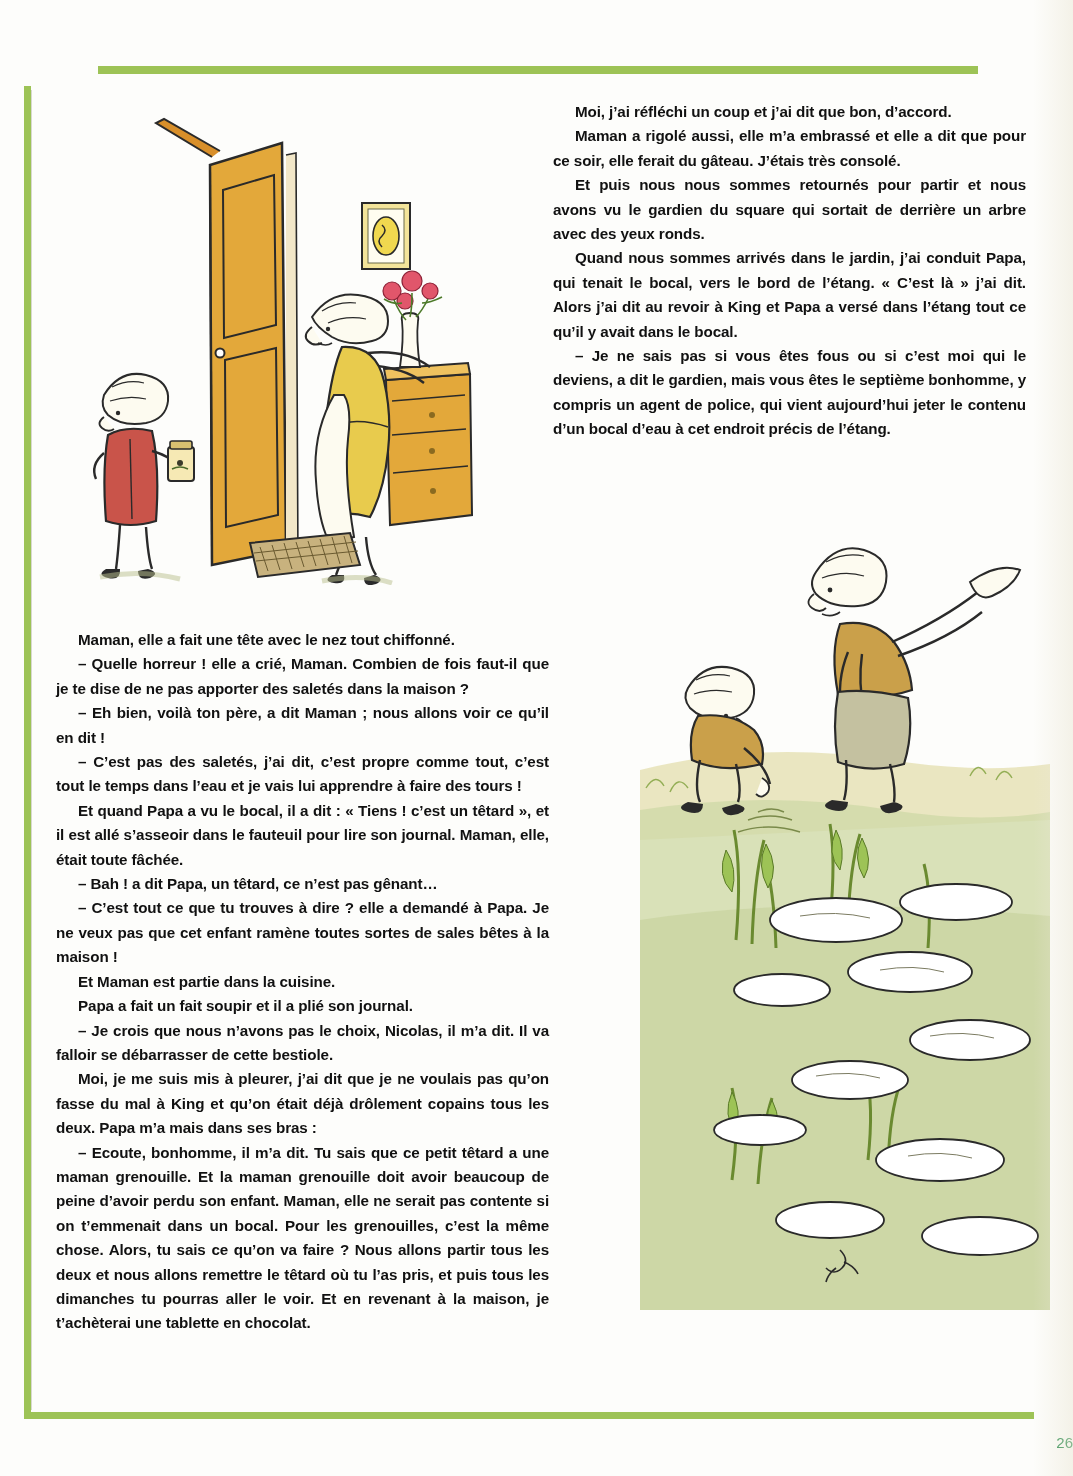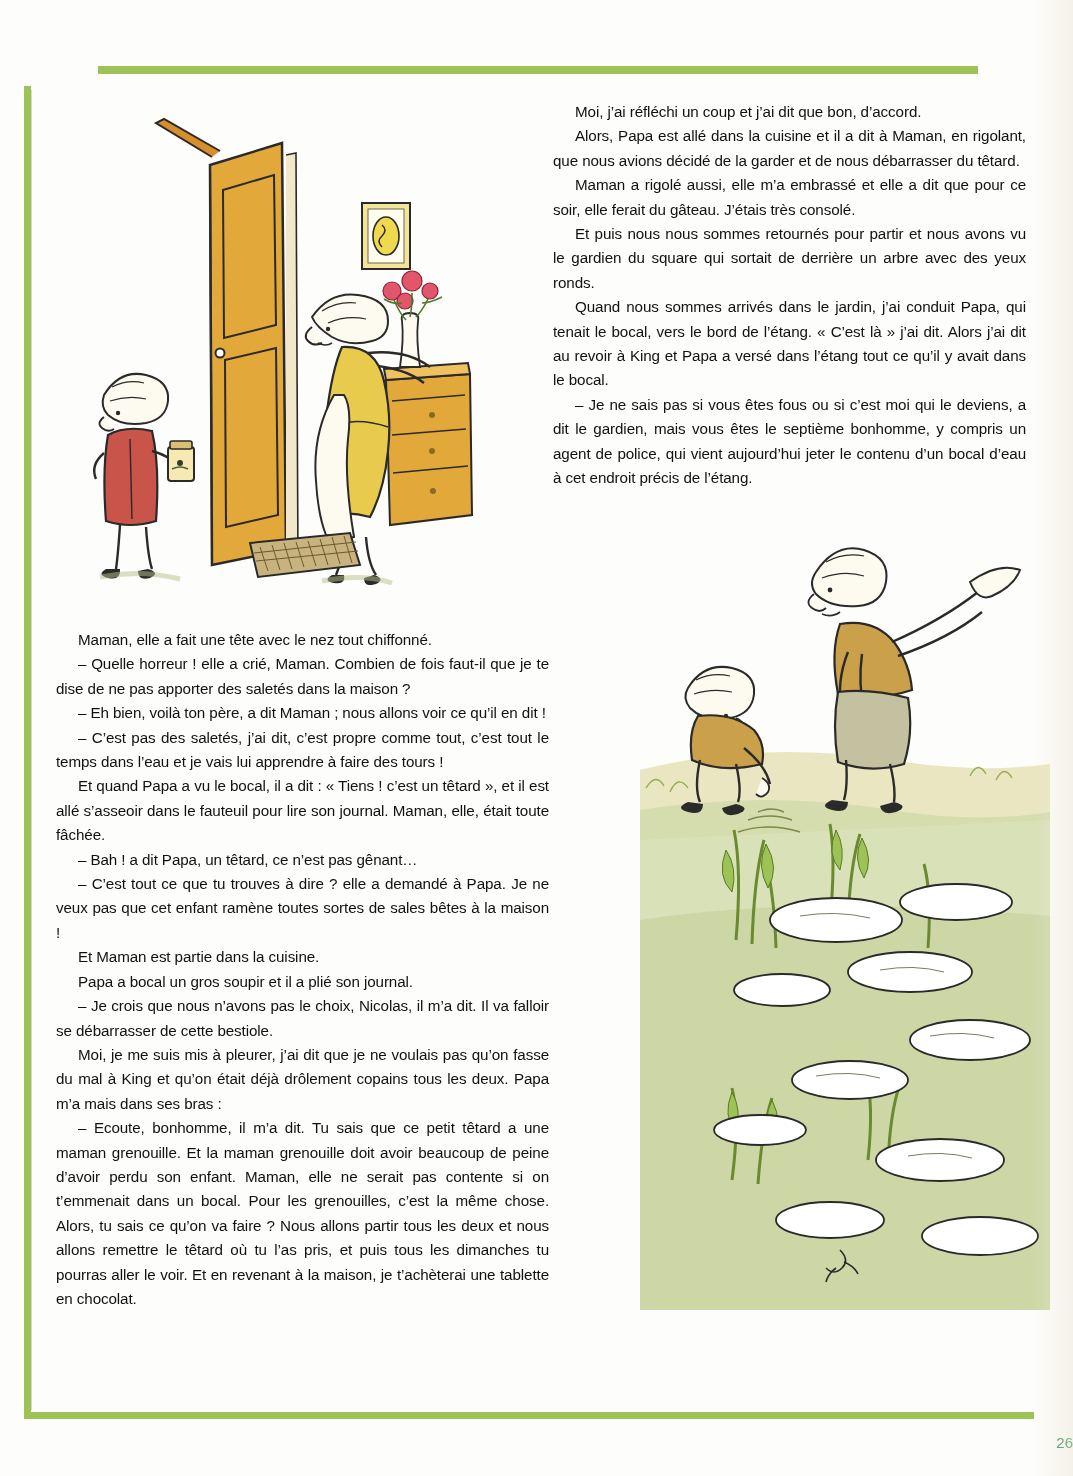--- a/index.html
+++ b/index.html
@@ -52,20 +52,21 @@
   }
 
   
   .col {
     position: absolute;
     text-align: justify;
     color: #111;
     font-size: 15.2px;
     line-height: 24.4px;
     letter-spacing: -0.1px;
+    font-weight: bold;
   }
   .col p {
     margin: 0;
     text-indent: 22px;
   }
   .col p.dash {
     text-indent: 22px;
   }
   #col-right-top {
     left: 553px;
@@ -357,37 +358,36 @@
         <path d="M6 268 q10 -16 18 -2"></path>
         <path d="M30 272 q8 -18 18 -4"></path>
         <path d="M330 256 q8 -16 16 -2"></path>
         <path d="M356 260 q8 -16 16 -2"></path>
       </g>
     </svg>
   </div>
 
   <div class="col" id="col-right-top">
     <p>Moi, j’ai réfléchi un coup et j’ai dit que bon, d’accord.</p>
-    <p>Alors, Papa est allé dans la cuisine et il a dit à Maman, en rigolant, que nous avions décidé de la garder et de nous débarrasser du têtard.</p>
     <p>Maman a rigolé aussi, elle m’a embrassé et elle a dit que pour ce soir, elle ferait du gâteau. J’étais très consolé.</p>
     <p>Et puis nous nous sommes retournés pour partir et nous avons vu le gardien du square qui sortait de derrière un arbre avec des yeux ronds.</p>
     <p>Quand nous sommes arrivés dans le jardin, j’ai conduit Papa, qui tenait le bocal, vers le bord de l’étang. « C’est là » j’ai dit. Alors j’ai dit au revoir à King et Papa a versé dans l’étang tout ce qu’il y avait dans le bocal.</p>
     <p class="dash">– Je ne sais pas si vous êtes fous ou si c’est moi qui le deviens, a dit le gardien, mais vous êtes le septième bonhomme, y compris un agent de police, qui vient aujourd’hui jeter le contenu d’un bocal d’eau à cet endroit précis de l’étang.</p>
   </div>
 
   <div class="col" id="col-left-bottom">
     <p>Maman, elle a fait une tête avec le nez tout chiffonné.</p>
     <p class="dash">– Quelle horreur ! elle a crié, Maman. Combien de fois faut-il que je te dise de ne pas apporter des saletés dans la maison ?</p>
     <p class="dash">– Eh bien, voilà ton père, a dit Maman ; nous allons voir ce qu’il en dit !</p>
     <p class="dash">– C’est pas des saletés, j’ai dit, c’est propre comme tout, c’est tout le temps dans l’eau et je vais lui apprendre à faire des tours !</p>
     <p>Et quand Papa a vu le bocal, il a dit : « Tiens ! c’est un têtard », et il est allé s’asseoir dans le fauteuil pour lire son journal. Maman, elle, était toute fâchée.</p>
     <p class="dash">– Bah ! a dit Papa, un têtard, ce n’est pas gênant…</p>
     <p class="dash">– C’est tout ce que tu trouves à dire ? elle a demandé à Papa. Je ne veux pas que cet enfant ramène toutes sortes de sales bêtes à la maison !</p>
     <p>Et Maman est partie dans la cuisine.</p>
-    <p>Papa a bocal un gros soupir et il a plié son journal.</p>
+    <p>Papa a fait un fait soupir et il a plié son journal.</p>
     <p class="dash">– Je crois que nous n’avons pas le choix, Nicolas, il m’a dit. Il va falloir se débarrasser de cette bestiole.</p>
     <p>Moi, je me suis mis à pleurer, j’ai dit que je ne voulais pas qu’on fasse du mal à King et qu’on était déjà drôlement copains tous les deux. Papa m’a mais dans ses bras :</p>
     <p class="dash">– Ecoute, bonhomme, il m’a dit. Tu sais que ce petit têtard a une maman grenouille. Et la maman grenouille doit avoir beaucoup de peine d’avoir perdu son enfant. Maman, elle ne serait pas contente si on t’emmenait dans un bocal. Pour les grenouilles, c’est la même chose. Alors, tu sais ce qu’on va faire ? Nous allons partir tous les deux et nous allons remettre le têtard où tu l’as pris, et puis tous les dimanches tu pourras aller le voir. Et en revenant à la maison, je t’achèterai une tablette en chocolat.</p>
   </div>
 
   <div class="page-number">26</div>
 
   <div class="paper-tone"></div>
 </div>
 

